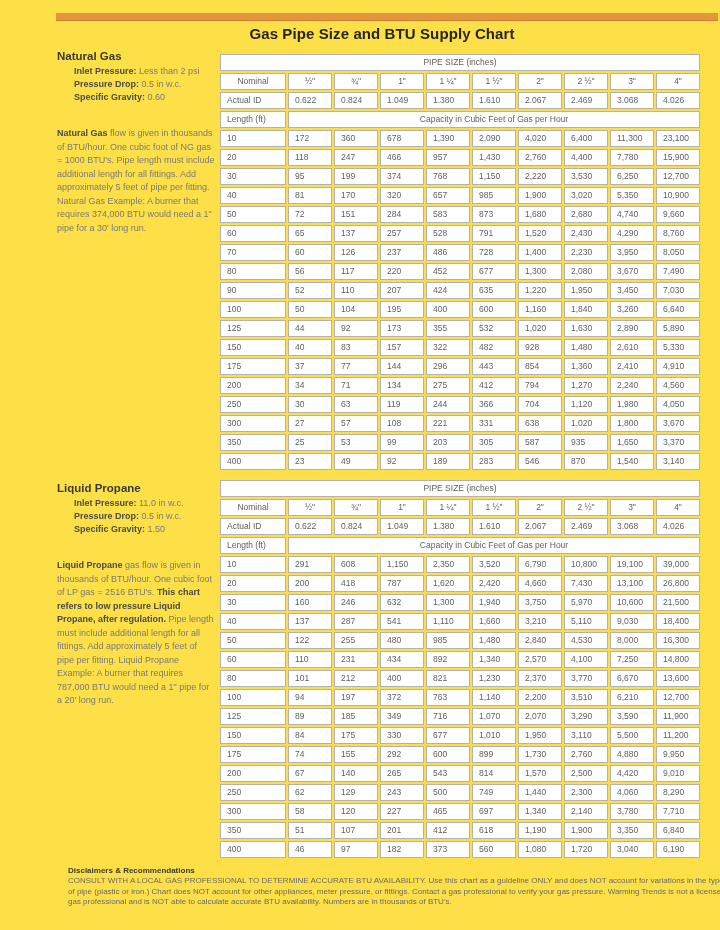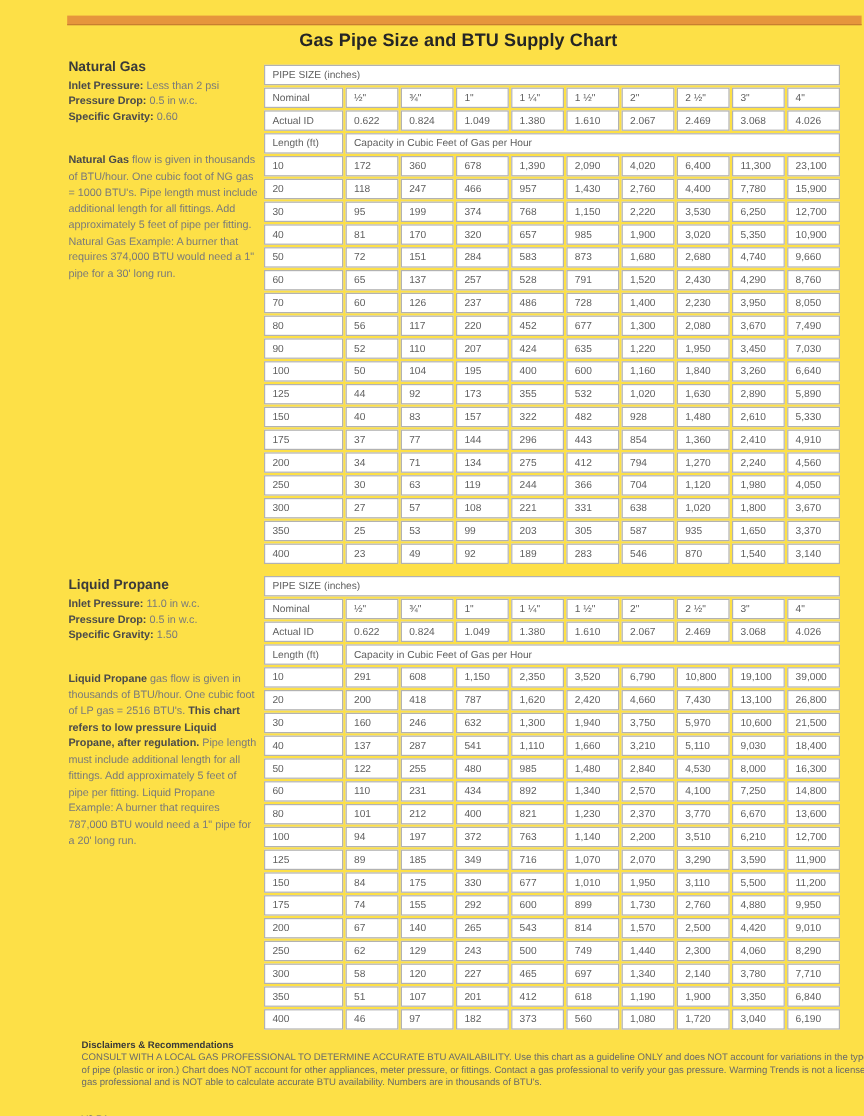--- a/index.html
+++ b/index.html
@@ -4,30 +4,30 @@
 <style>
   * { margin:0; padding:0; box-sizing:border-box; }
   html,body { width:720px; height:930px; background:#ffffff; }
   body { font-family:"Liberation Sans", sans-serif; position:relative; overflow:hidden; }
   .page { position:absolute; inset:0; background:#fde047; }
   .topbar { position:absolute; left:56px; top:13px; width:662px; height:8px; background:#E6953C; border-bottom:1px solid #c87f2f; }
   .title { position:absolute; left:57px; top:25px; width:650px; text-align:center; font-size:15px; font-weight:bold; color:#252525; letter-spacing:0.1px; }
 
   .sidebar { position:absolute; left:57px; width:158px; }
   .sidebar h2 { font-size:11.5px; font-weight:bold; color:#3a3a3a; margin-bottom:3px; }
-  .spec { font-size:9px; line-height:13px; color:#7a7a7a; }
+  .spec { font-size:9px; line-height:13px; color:#7a7a7a;margin-left:17px; }
   .spec b { color:#4a4a4a; }
   .desc { font-size:9px; line-height:13.5px; color:#7a7a7a; margin-top:23px; }
   .desc b { color:#4a4a4a; font-weight:bold; }
   #ng-sidebar { top:50px; }
   #lp-sidebar { top:482px; }
 
   .gas-table { position:absolute; left:218px; width:484px; border-collapse:separate; border-spacing:2px; table-layout:fixed; }
   .gas-table td { border:1px solid #b2b2b2; padding:2px 6px; font-size:8.5px; line-height:11px; color:#5f5f5f; white-space:nowrap; overflow:hidden; background:#fff; }
-  .gas-table td.c-center { text-align:left; }
+  .gas-table td.c-center { text-align:center; }
   #ng-table { top:52px; }
   #lp-table { top:478px; }
 
   .disclaimer { position:absolute; left:68px; top:866px; width:662px; }
   .disclaimer h3 { font-size:8px; font-weight:bold; color:#3a3a3a; line-height:10px; }
   .disclaimer p { font-size:8px; line-height:10.5px; color:#6a6a6a; }
   .version { font-size:6.5px; color:#9a9a9a; margin-top:20px; }
 </style>
 </head>
 <body>

